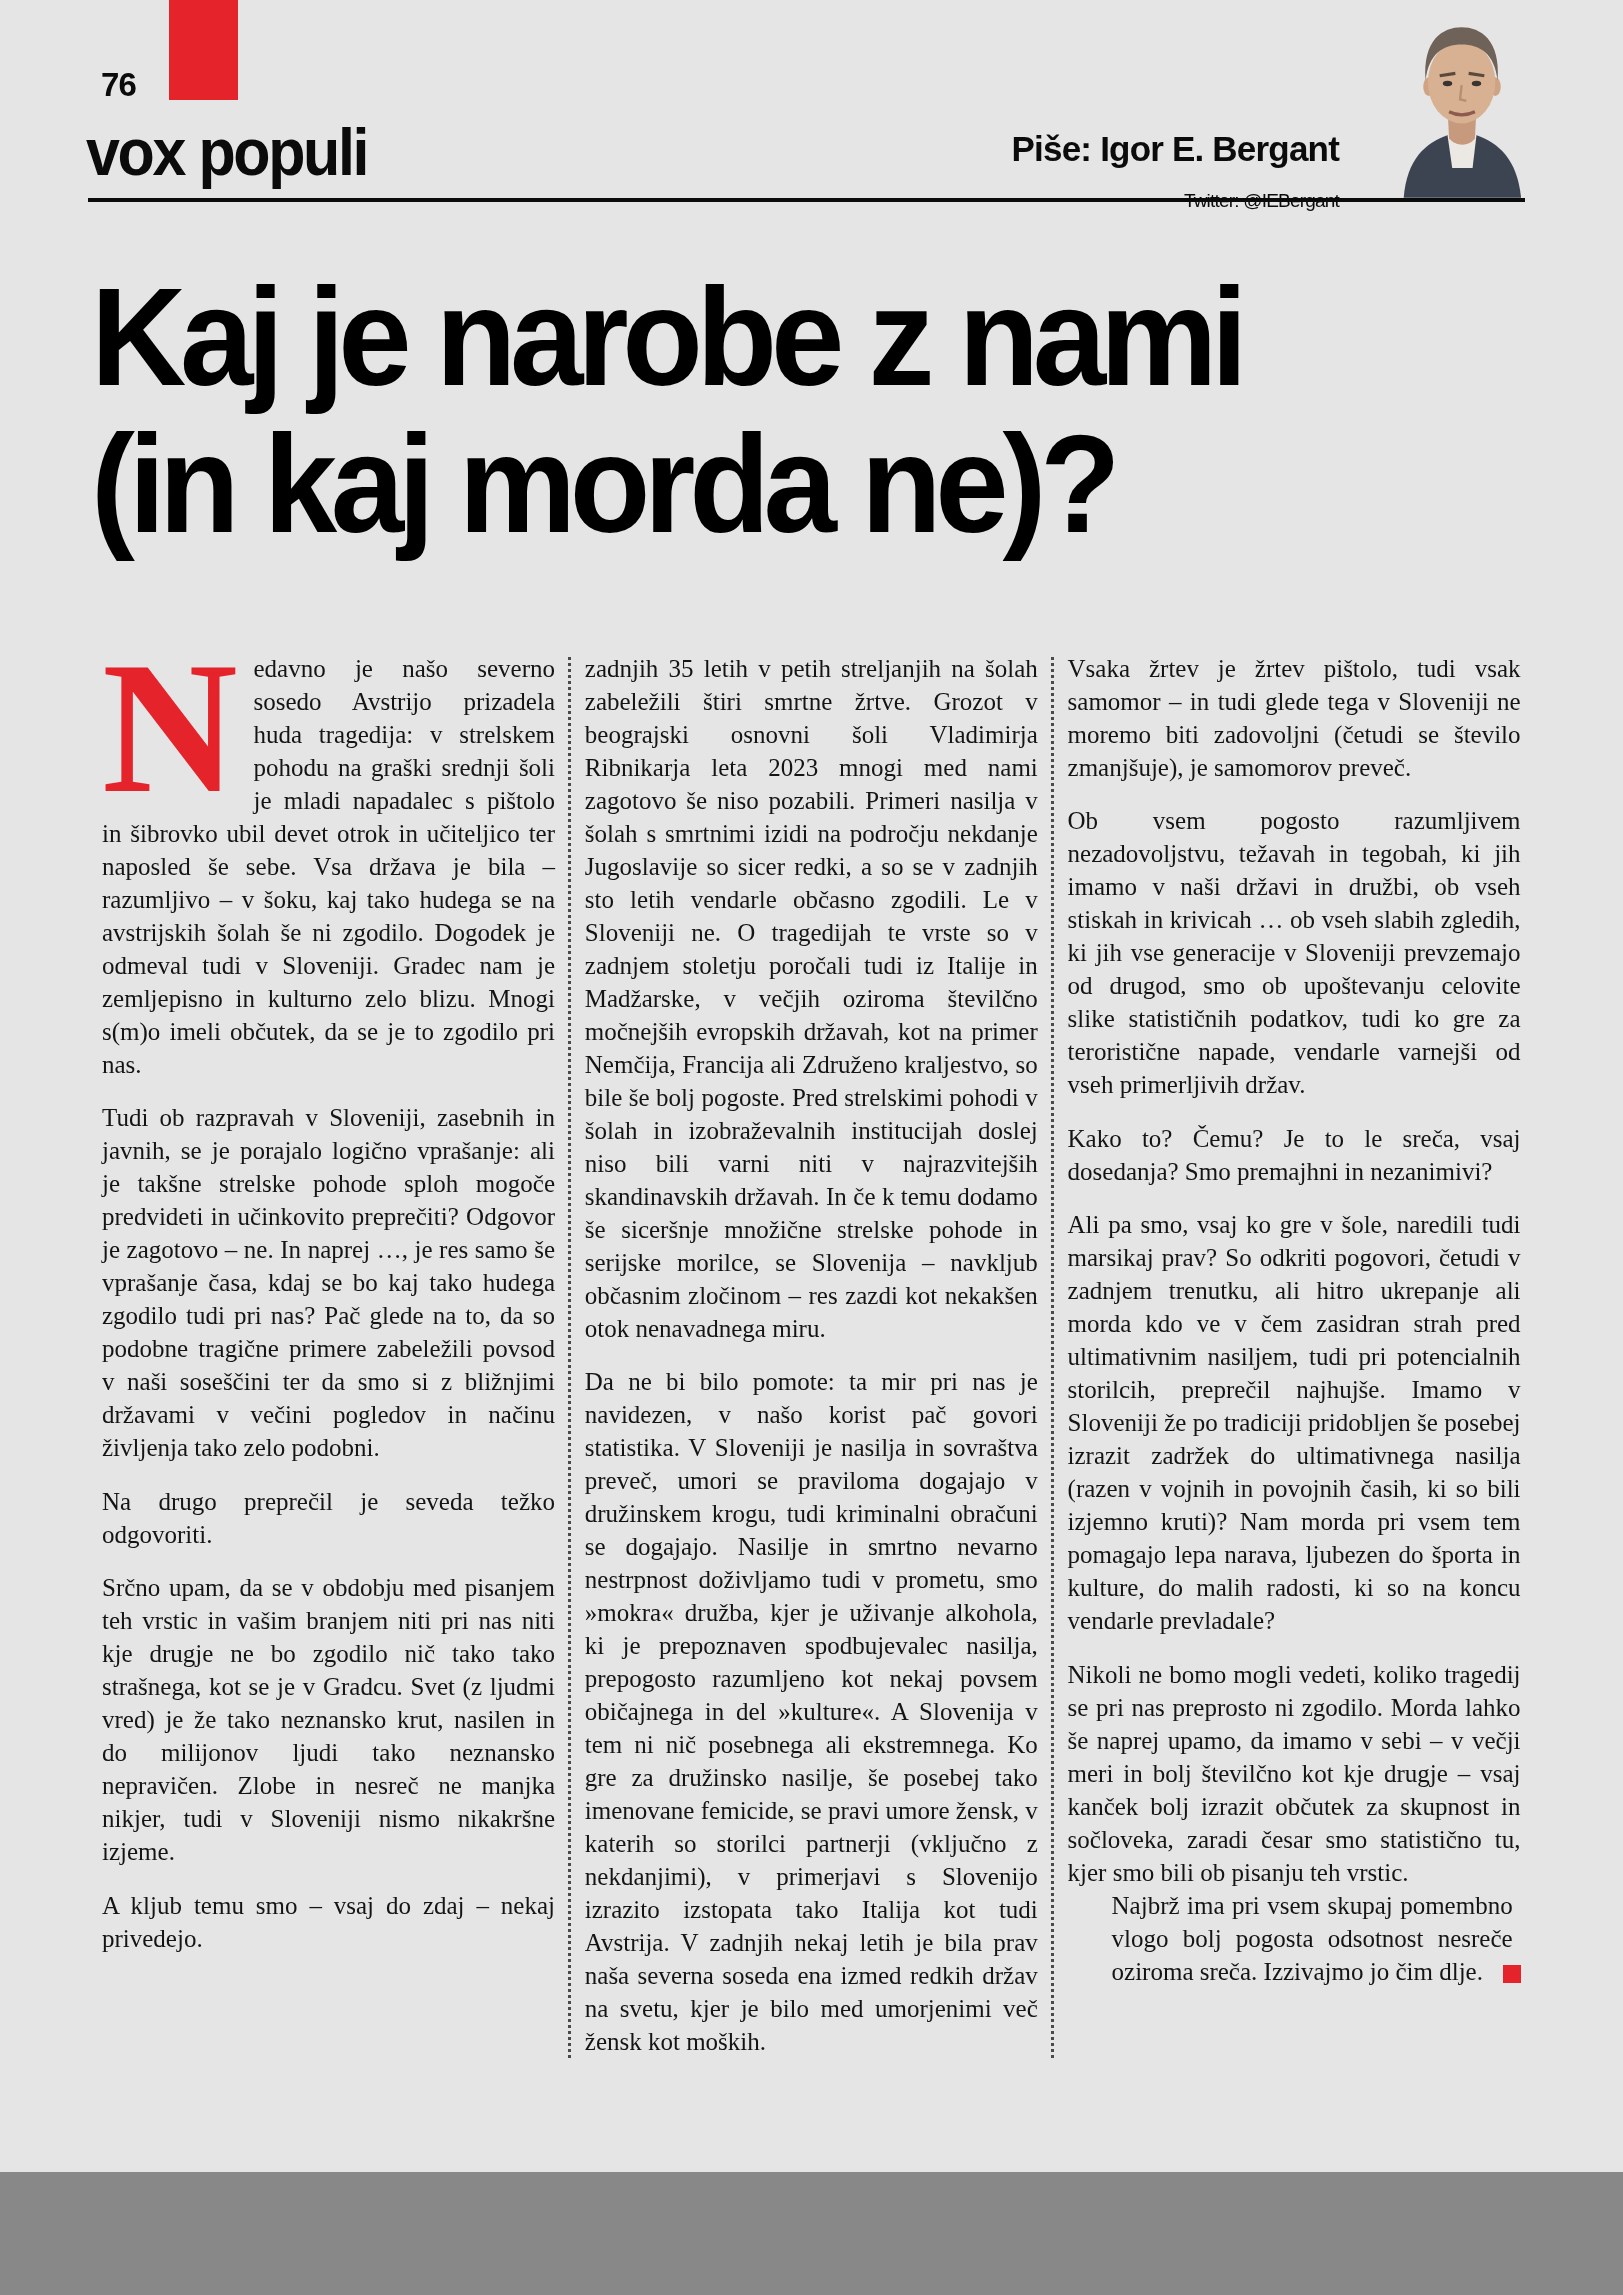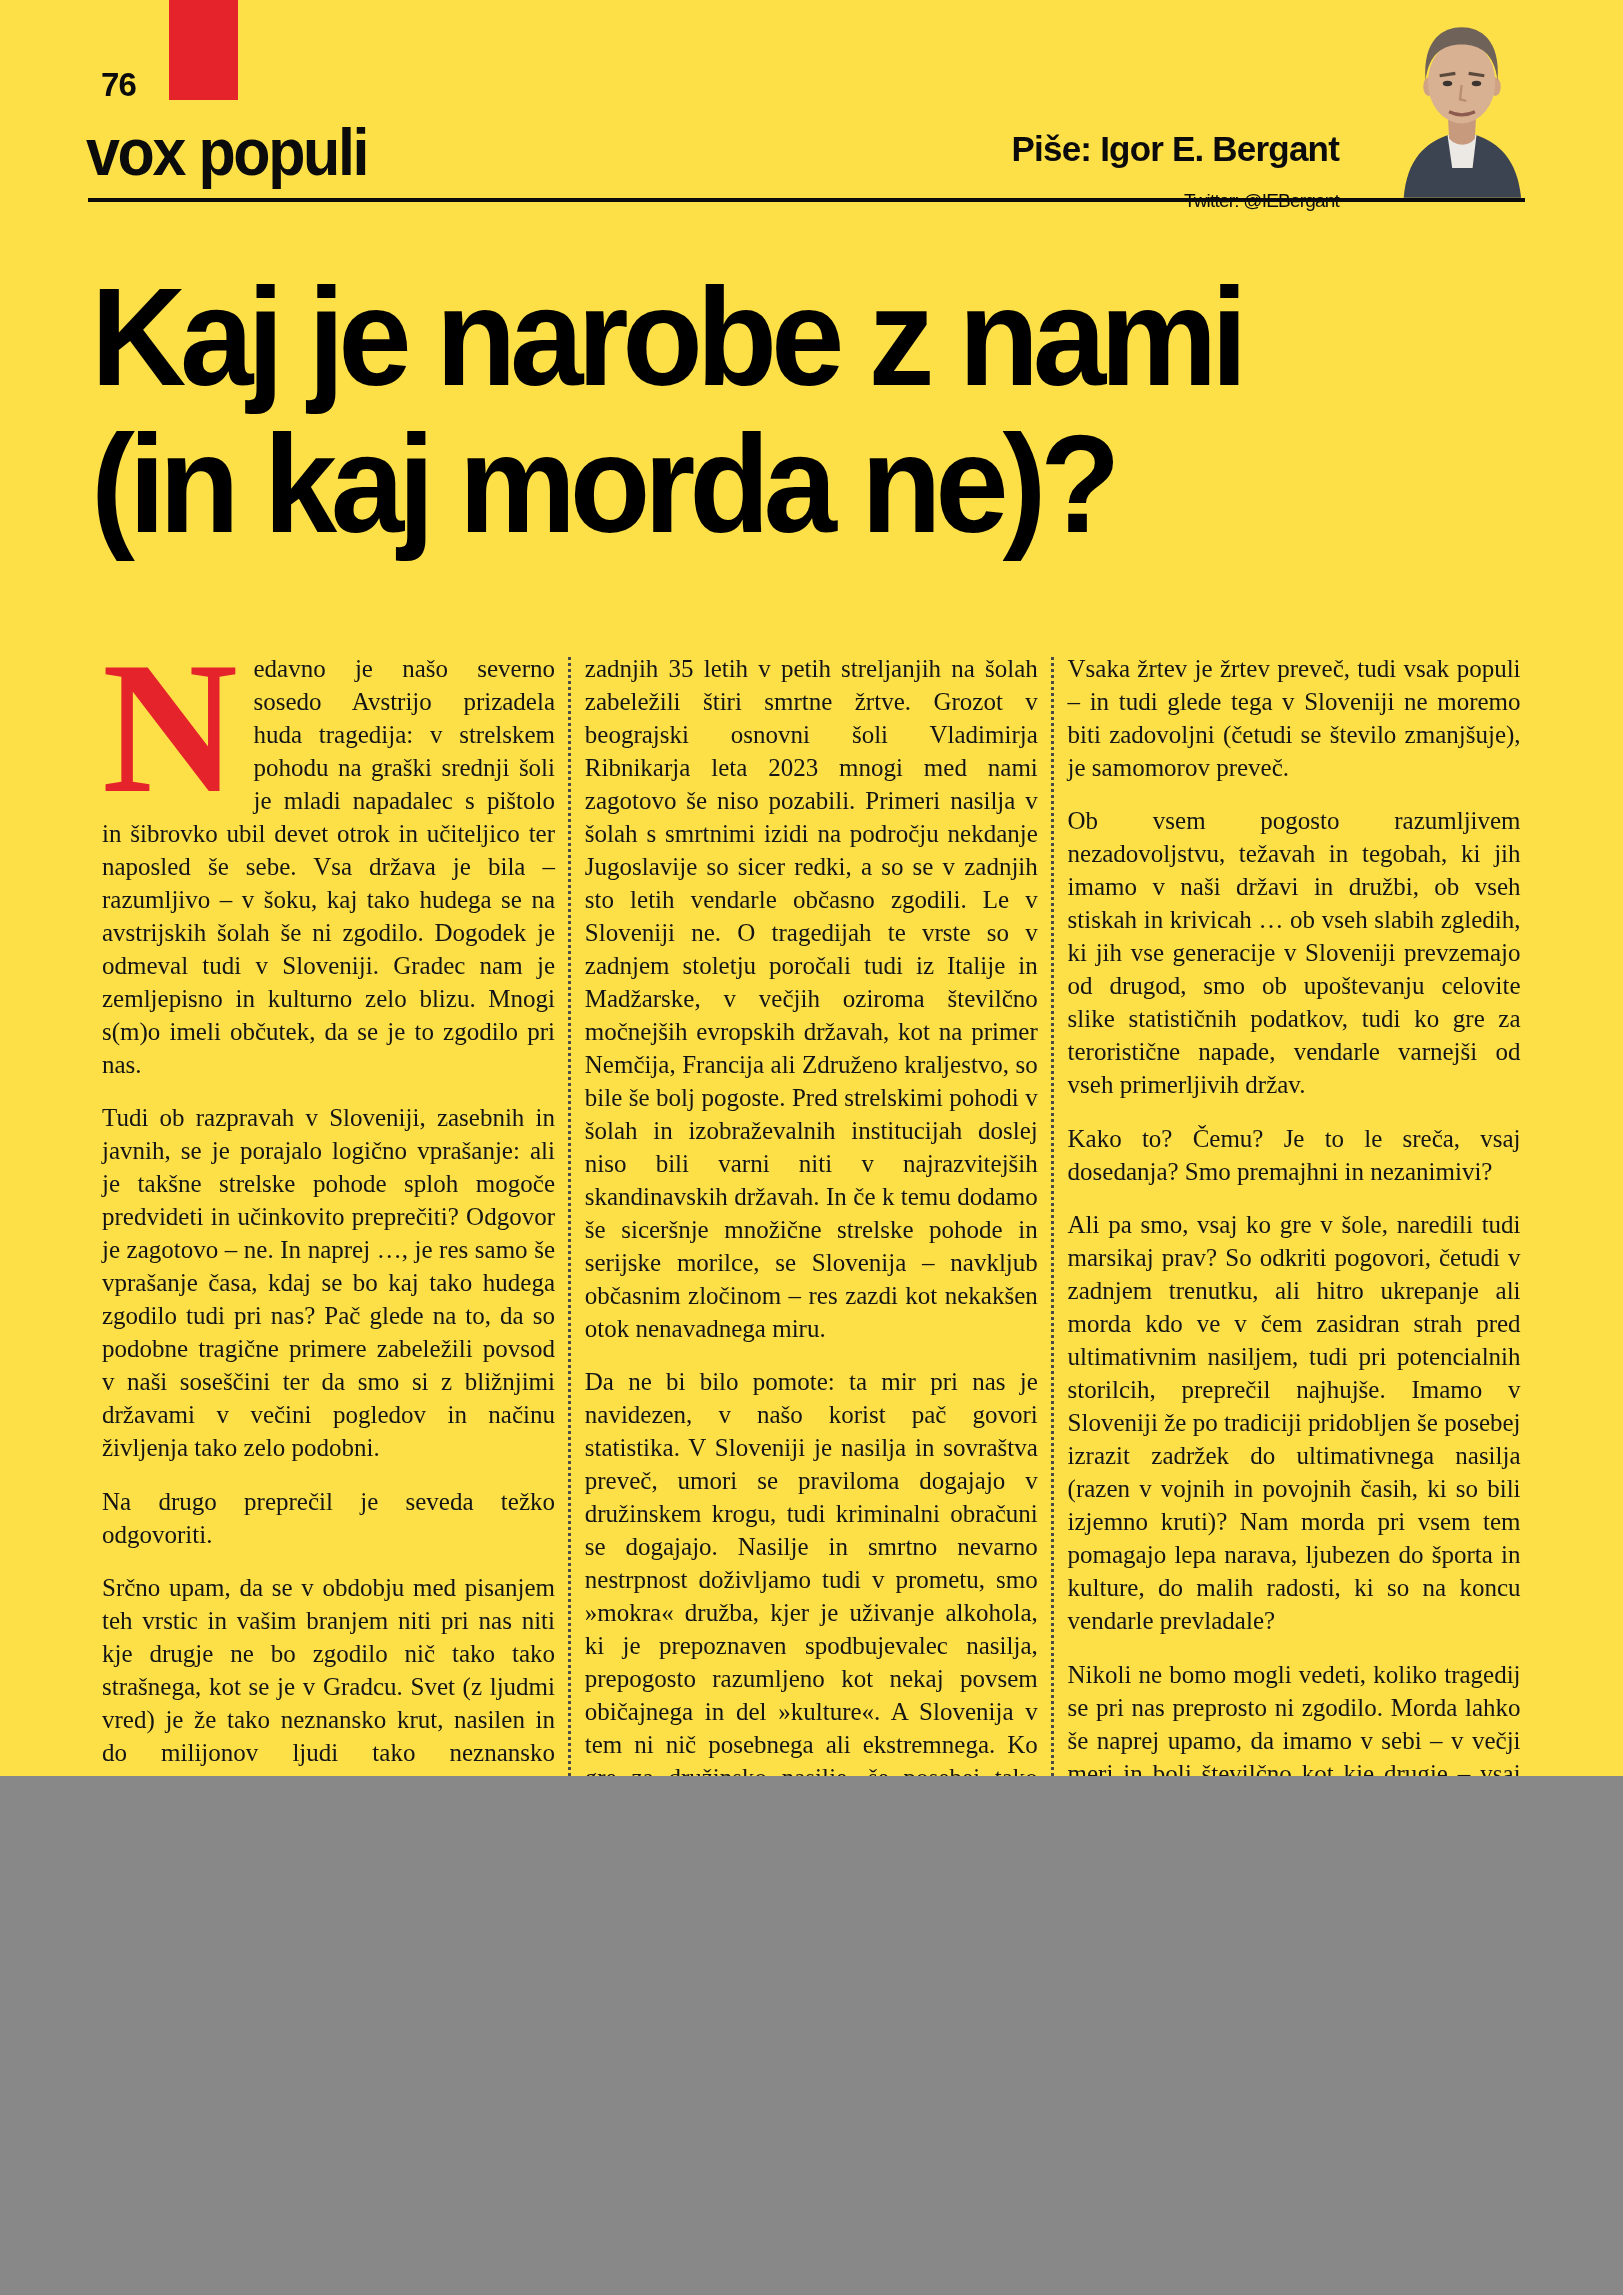--- a/index.html
+++ b/index.html
@@ -1,16 +1,16 @@
 <!DOCTYPE html>
 <html lang="sl" style="font-size:12.6px"><head>
 <meta charset="utf-8">
 <style>
   html,body{margin:0;padding:0;background:#888;}
-  .page{position:relative;width:1623px;height:1776px;background:#fde047;margin:0 auto;
+  .page{position:relative;width:1623px;height:2172px;background:#e5e5e5;margin:0 auto;
         overflow:hidden;font-family:"Liberation Serif",serif;color:#121212;}
 
   
   .red-block{position:absolute;left:169px;top:0;width:69px;height:100px;background:#e5232b;}
   .page-number{position:absolute;left:101px;top:66px;font-family:"Liberation Sans",sans-serif;
                font-weight:700;font-size:33px;letter-spacing:-0.8px;color:#0b0b0b;}
   .logo-row{position:absolute;left:217px;top:66px;height:38px;display:flex;align-items:center;gap:14px;
             font-family:"Liberation Sans",sans-serif;}
   .in-circle{width:35px;height:35px;border-radius:50%;background:#0b0b0b;color:#fff;display:flex;
              align-items:center;justify-content:center;font-size:15px;font-weight:700;letter-spacing:-0.8px;flex:0 0 35px;}
@@ -96,21 +96,21 @@
       <div>
           <p class="para">zadnjih 35 letih v petih streljanjih na šolah zabeležili štiri smrtne žrtve. Grozot v beograjski osnovni šoli Vladimirja Ribnikarja leta 2023 mnogi med nami zagotovo še niso pozabili. Primeri nasilja v šolah s smrtnimi izidi na področju nekdanje Jugoslavije so sicer redki, a so se v zadnjih sto letih vendarle občasno zgodili. Le v Sloveniji ne. O tragedijah te vrste so v zadnjem stoletju poročali tudi iz Italije in Madžarske, v večjih oziroma številčno močnejših evropskih državah, kot na primer Nemčija, Francija ali Združeno kraljestvo, so bile še bolj pogoste. Pred strelskimi pohodi v šolah in izobraževalnih institucijah doslej niso bili varni niti v najrazvitejših skandinavskih državah. In če k temu dodamo še siceršnje množične strelske pohode in serijske morilce, se Slovenija – navkljub občasnim zločinom – res zazdi kot nekakšen otok nenavadnega miru.</p>
           <p class="para">Da ne bi bilo pomote: ta mir pri nas je navidezen, v našo korist pač govori statistika. V Sloveniji je nasilja in sovraštva preveč, umori se praviloma dogajajo v družinskem krogu, tudi kriminalni obračuni se dogajajo. Nasilje in smrtno nevarno nestrpnost doživljamo tudi v prometu, smo »mokra« družba, kjer je uživanje alkohola, ki je prepoznaven spodbujevalec nasilja, prepogosto razumljeno kot nekaj povsem običajnega in del »kulture«. A Slovenija v tem ni nič posebnega ali ekstremnega. Ko gre za družinsko nasilje, še posebej tako imenovane femicide, se pravi umore žensk, v katerih so storilci partnerji (vključno z nekdanjimi), v primerjavi s Slovenijo izrazito izstopata tako Italija kot tudi Avstrija. V zadnjih nekaj letih je bila prav naša severna soseda ena izmed redkih držav na svetu, kjer je bilo med umorjenimi več žensk kot moških.</p>
         </div>
     </div>
 
     <div class="divider"></div>
 
     <div class="col">
       <div>
-          <p class="para">Vsaka žrtev je žrtev preveč, tudi vsak populi – in tudi glede tega v Sloveniji ne moremo biti zadovoljni (četudi se število zmanjšuje), je samomorov preveč.</p>
+          <p class="para">Vsaka žrtev je žrtev pištolo, tudi vsak samomor – in tudi glede tega v Sloveniji ne moremo biti zadovoljni (četudi se število zmanjšuje), je samomorov preveč.</p>
           <p class="para">Ob vsem pogosto razumljivem nezadovoljstvu, težavah in tegobah, ki jih imamo v naši državi in družbi, ob vseh stiskah in krivicah … ob vseh slabih zgledih, ki jih vse generacije v Sloveniji prevzemajo od drugod, smo ob upoštevanju celovite slike statističnih podatkov, tudi ko gre za teroristične napade, vendarle varnejši od vseh primerljivih držav.</p>
           <p class="para">Kako to? Čemu? Je to le sreča, vsaj dosedanja? Smo premajhni in nezanimivi?</p>
           <p class="para">Ali pa smo, vsaj ko gre v šole, naredili tudi marsikaj prav? So odkriti pogovori, četudi v zadnjem trenutku, ali hitro ukrepanje ali morda kdo ve v čem zasidran strah pred ultimativnim nasiljem, tudi pri potencialnih storilcih, preprečil najhujše. Imamo v Sloveniji že po tradiciji pridobljen še posebej izrazit zadržek do ultimativnega nasilja (razen v vojnih in povojnih časih, ki so bili izjemno kruti)? Nam morda pri vsem tem pomagajo lepa narava, ljubezen do športa in kulture, do malih radosti, ki so na koncu vendarle prevladale?</p>
           <p class="para">Nikoli ne bomo mogli vedeti, koliko tragedij se pri nas preprosto ni zgodilo. Morda lahko še naprej upamo, da imamo v sebi – v večji meri in bolj številčno kot kje drugje – vsaj kanček bolj izrazit občutek za skupnost in sočloveka, zaradi česar smo statistično tu, kjer smo bili ob pisanju teh vrstic.</p>
         </div>
       <p class="para closing"><span>Najbrž ima pri vsem skupaj pomembno vlogo bolj pogosta odsotnost nesreče oziroma sreča. Izzivajmo jo čim dlje.</span><span class="end-mark"></span></p>
     </div>
 
   </div>
 </div>

